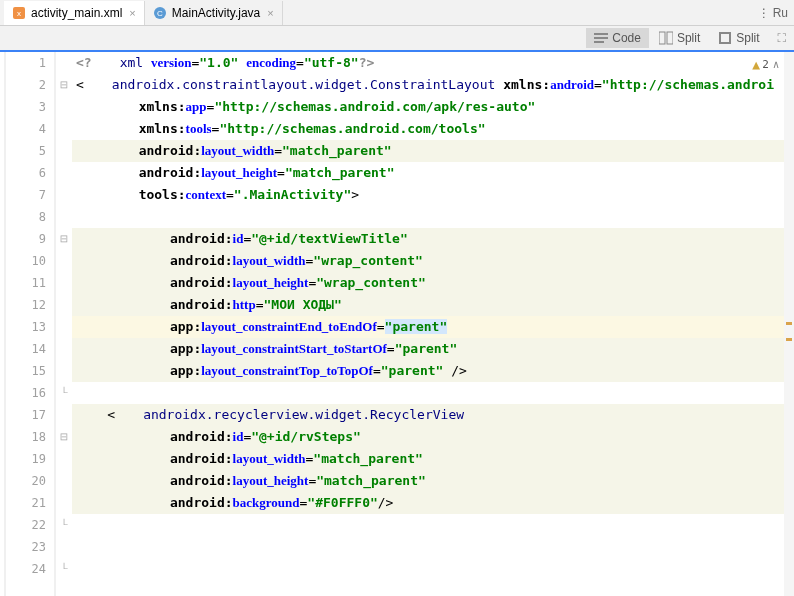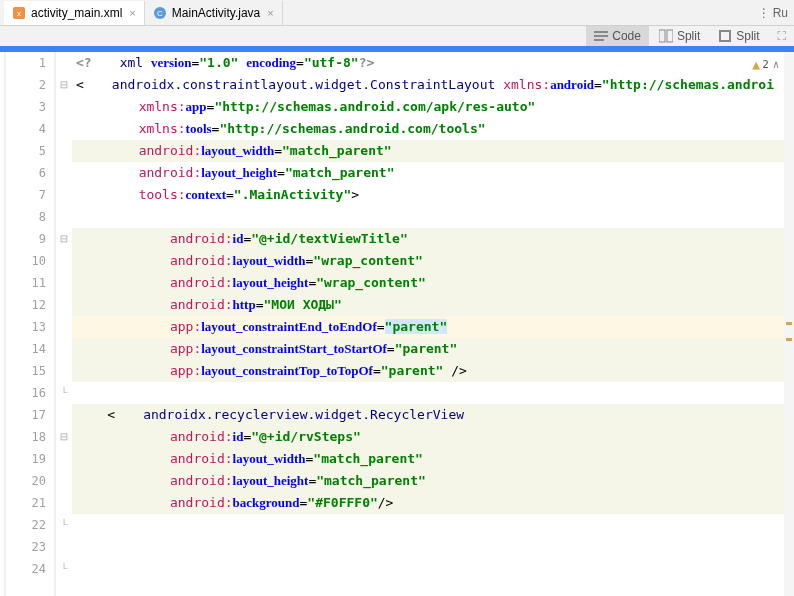--- a/index.html
+++ b/index.html
@@ -5,40 +5,40 @@
     * { margin: 0; padding: 0; box-sizing: border-box; }
     body { font-family: sans-serif; font-size: 12px; background: #fff; width: 794px; height: 596px; overflow: hidden; position: relative; }
     
     .top-tabs { height: 26px; display: flex; align-items: center; background: #f2f2f2; border-bottom: 1px solid #d0d0d0; padding-left: 4px; }
     .tab { display: flex; align-items: center; gap: 5px; padding: 4px 8px; height: 24px; cursor: pointer; border-right: 1px solid #d8d8d8; }
     .tab.active { background: #fff; }
     .tab-icon { width: 14px; height: 14px; display: inline-flex; align-items: center; justify-content: center; }
     .tab-close { font-size: 11px; color: #999; margin-left: 2px; }
     .top-right { margin-left: auto; margin-right: 6px; display: flex; gap: 3px; align-items: center; color: #666; }
     
-    .view-toolbar { height: 26px; display: flex; align-items: center; justify-content: flex-end; background: #f2f2f2; border-bottom: 6px solid #3b82f6; padding-right: 8px; gap: 2px; }
+    .view-toolbar { height: 26px; display: flex; align-items: center; justify-content: flex-end; background: #f2f2f2; border-bottom: 2px solid #3b82f6; padding-right: 8px; gap: 2px; }
     .view-btn { display: flex; align-items: center; gap: 4px; padding: 3px 8px; cursor: pointer; color: #555; }
     .view-btn.active { background: #d8d8d8; }
     .view-icon { width: 14px; height: 14px; display: inline-block; }
     
     .editor-wrap { display: flex; height: calc(596px - 52px); background: #fff; position: relative; }
     .gutter { width: 50px; background: #fff; border-right: 2px solid #f0f0f0; position: relative; }
     .gutter-left { width: 6px; background: #fff; border-right: 2px solid #f0f0f0; }
     .ln { height: 22px; line-height: 22px; text-align: right; padding-right: 8px; color: #a0a0a0; font-family: 'Consolas', monospace; font-size: 12px; position: relative; }
     .fold-gutter { width: 16px; position: relative; }
     .fold-marker { position: absolute; color: #aaa; font-size: 10px; text-align: center; width: 16px; height: 22px; line-height: 22px; }
     
     .code-area { flex: 1; font-family: 'Consolas', monospace; font-size: 13px; line-height: 22px; position: relative; overflow: hidden; }
     .code-line { height: 22px; white-space: pre; padding-left: 4px; }
     .code-line.hl { background: #f5f5e8; }
     .code-line.hl14 { background: #fcf8e3; }
     
     .c-tag { color: #000080; font-weight: normal; margin-left: 28px; }
     .c-attr { color: #0000ff; font-weight: bold; font-family: Liberation Serif, serif; }
-    .c-ns-purple { color: #be185d; font-weight: normal; }
+    .c-ns-purple { color: #000000; font-weight: bold; }
     .c-str { color: #008000; font-weight: bold; }
     .c-prolog { color: #8c8c8c; font-weight: bold; }
     .c-sel { background: #d3e7fc; }
     
     .overlay-badges { position: absolute; top: 2px; right: 4px; display: flex; gap: 4px; align-items: center; }
     .warn-badge { display: flex; align-items: center; gap: 2px; color: #555; font-size: 11px; font-family: monospace; }
     .warn-tri { color: #d2a73b !important; font-size: 13px; }
     .chev { color: #888; font-size: 11px; cursor: pointer; }
     
     .right-stripe { position: absolute; right: 0; top: 52px; width: 10px; height: calc(596px - 52px); background: #f5f5f5; }

